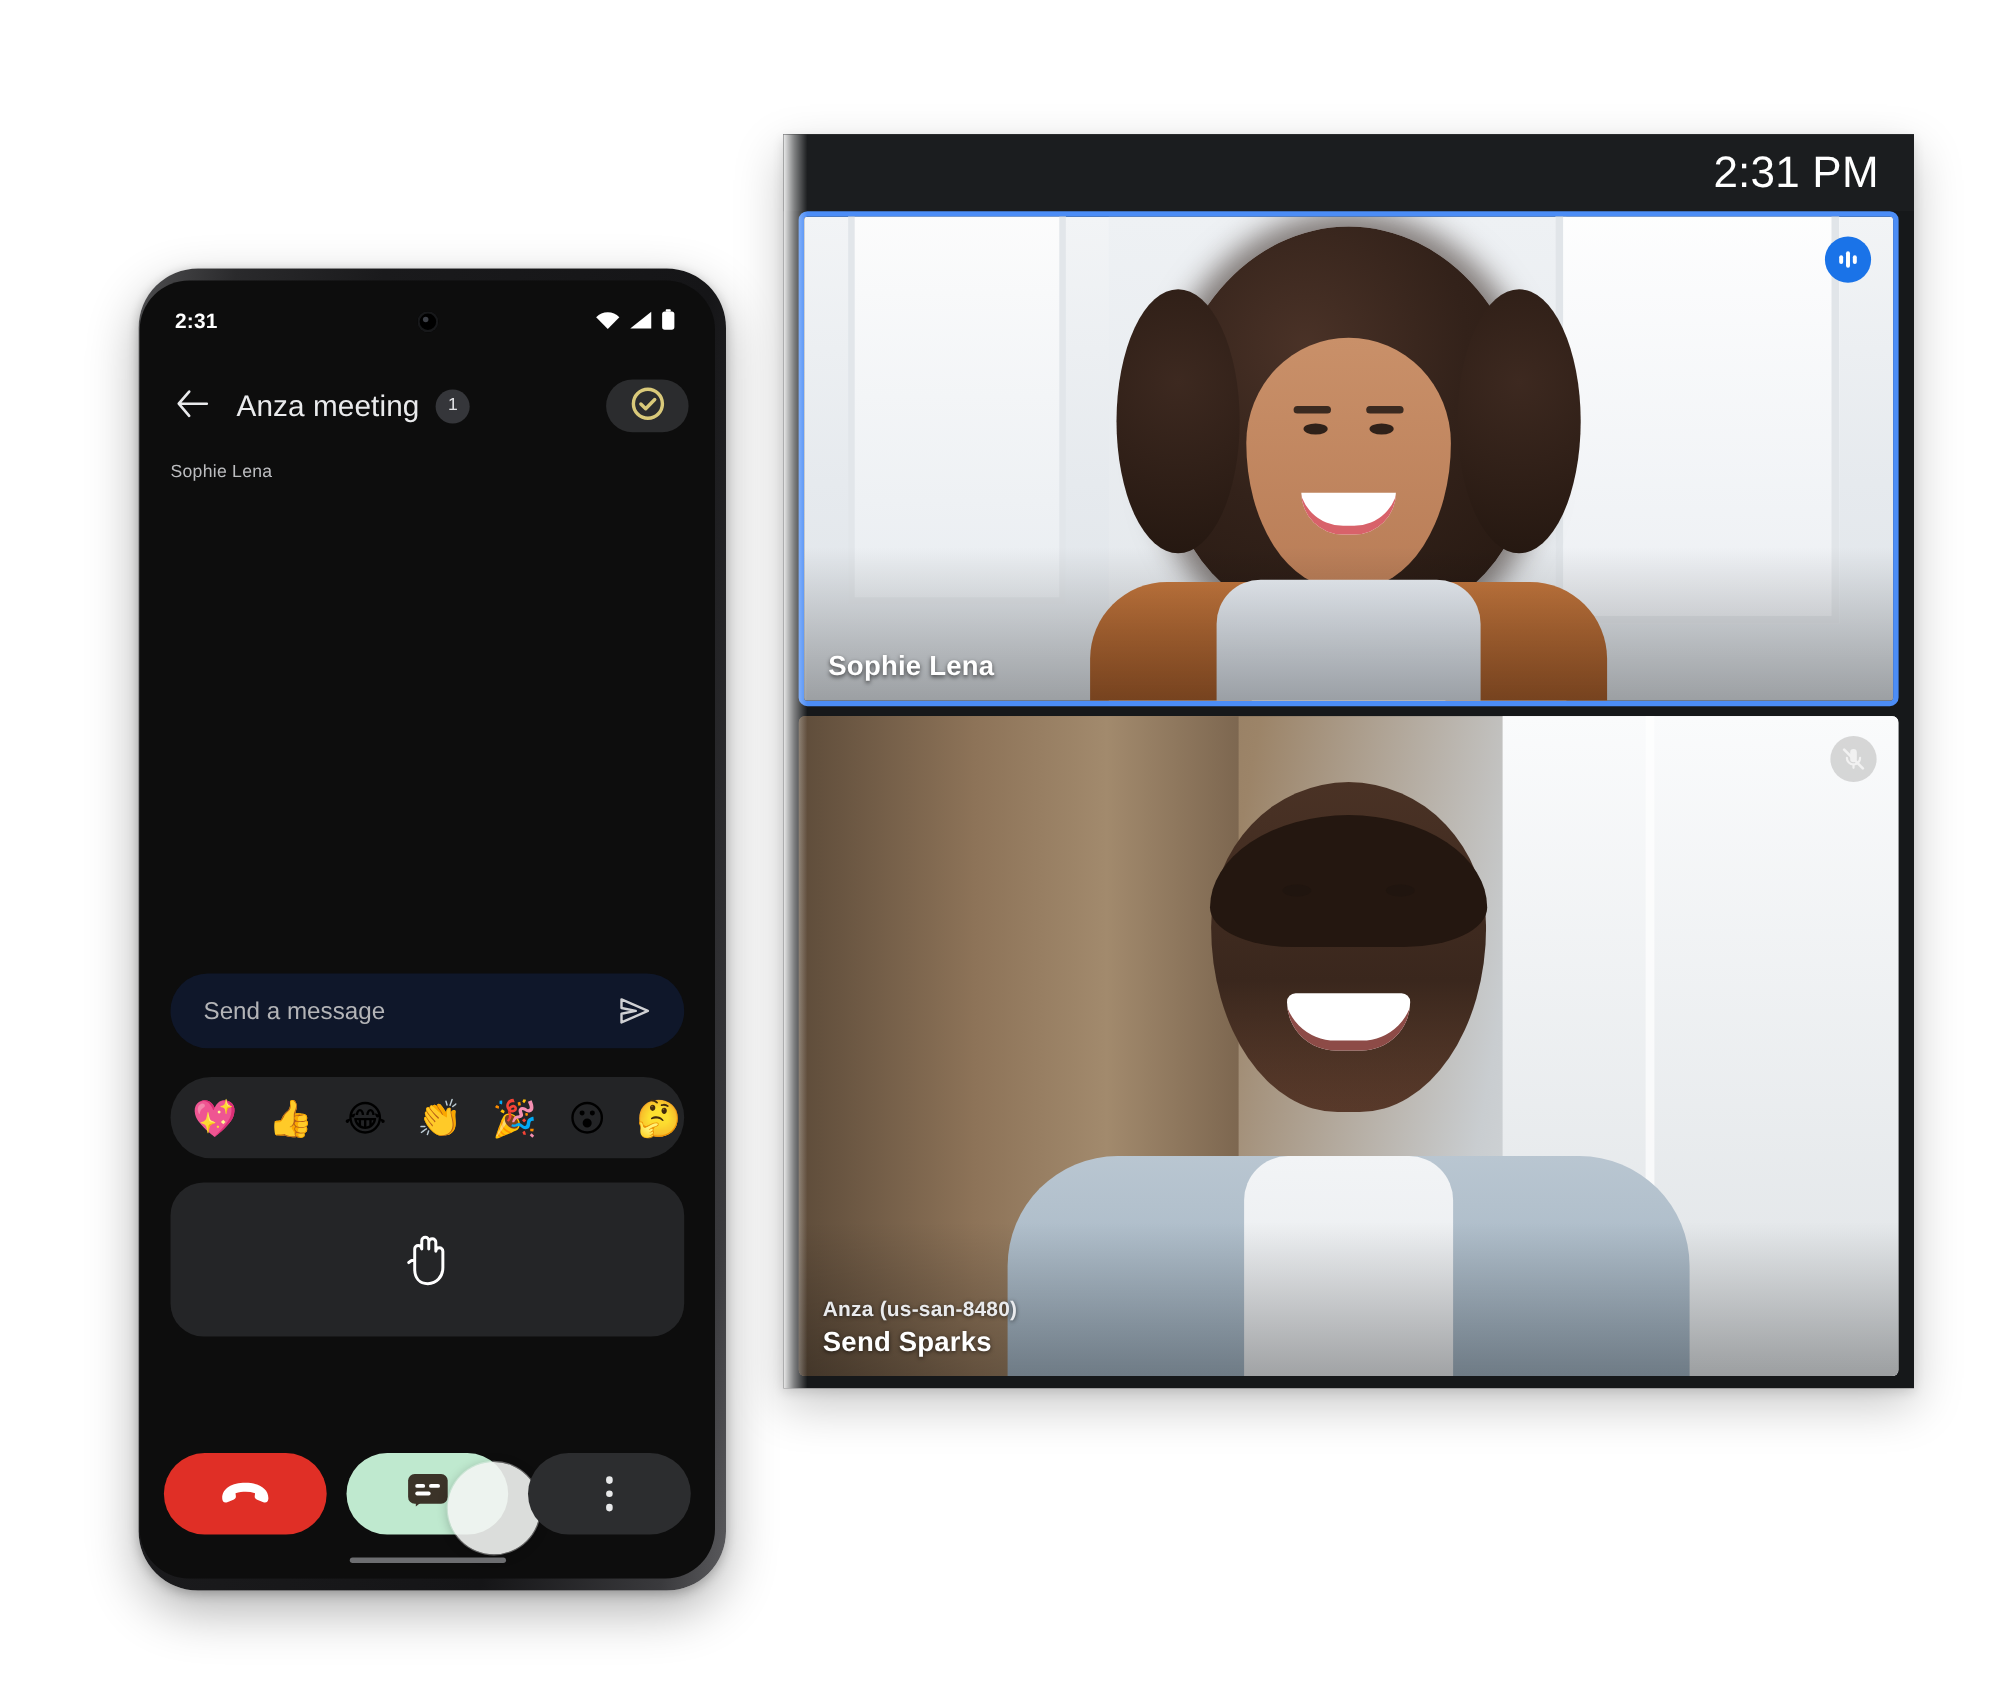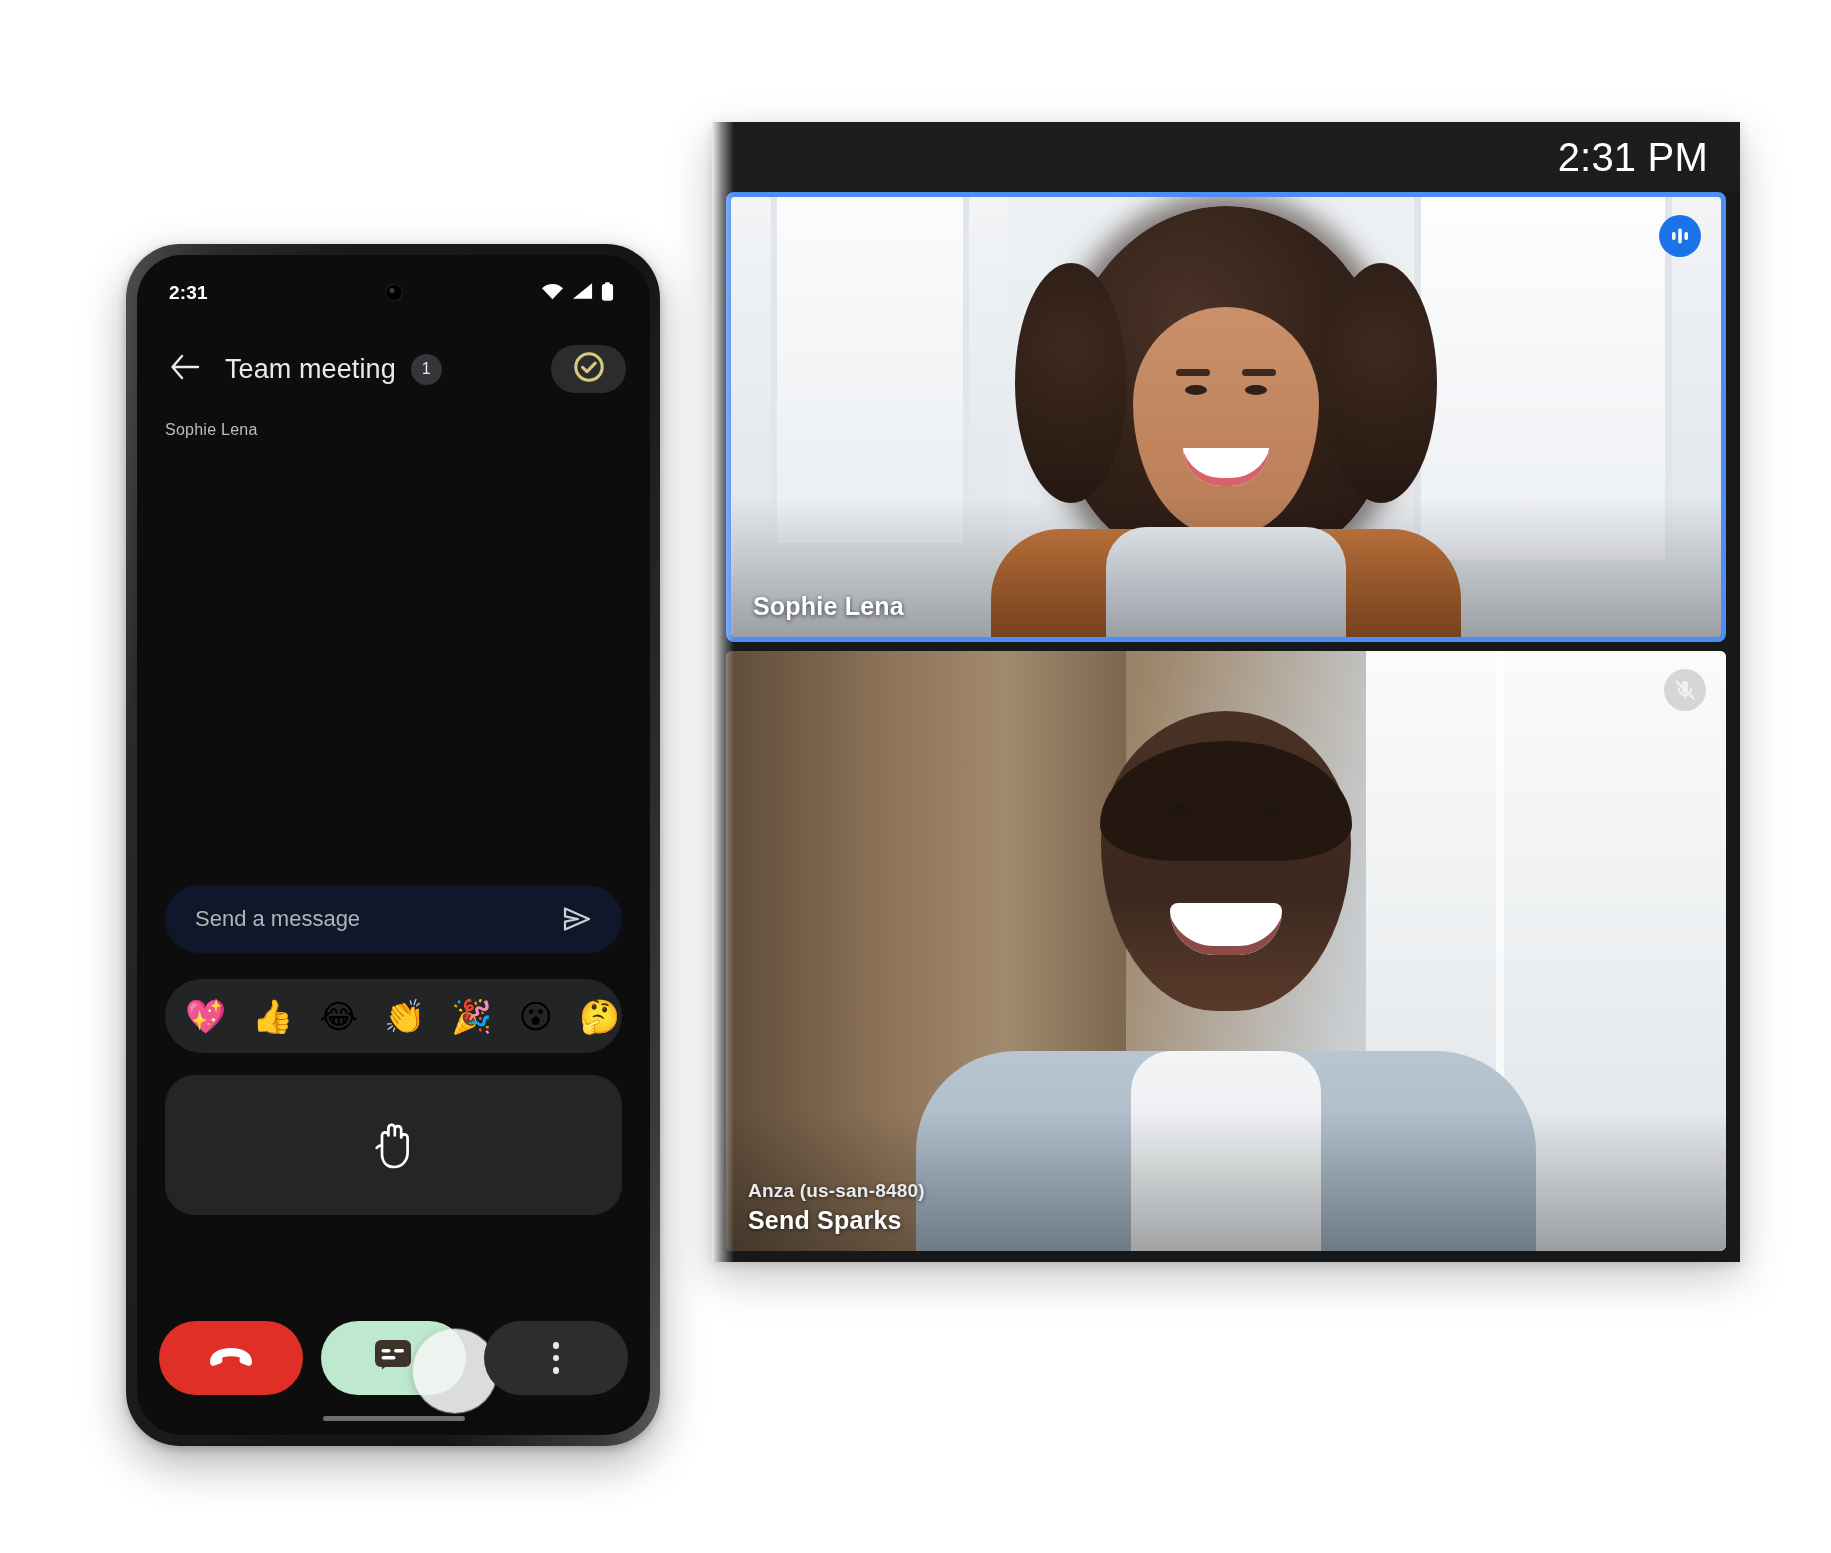--- a/index.html
+++ b/index.html
@@ -21,21 +21,21 @@
 
   
   #phone {
     position: absolute;
     left: 126px;
     top: 244px;
     width: 534px;
     height: 1202px;
     border-radius: 54px;
     background: linear-gradient(100deg, #4e4e50 0%, #2a2a2c 12%, #1a1a1c 30%, #151517 70%, #3a3a3d 92%, #5c5c5f 100%);
-    padding: 11px 10px 11px 11px;
+    padding: 11px 10px 11px 1px;
     box-shadow: 0 18px 46px rgba(0,0,0,.30), 0 3px 10px rgba(0,0,0,.22);
   }
   #phone-screen {
     position: relative;
     width: 100%;
     height: 100%;
     border-radius: 45px;
     background: #0d0d0d;
     overflow: hidden;
   }
@@ -516,21 +516,21 @@
       </div>
 
       <div class="appbar">
         <div class="back-btn">
           <span>
             <svg width="30" height="26" viewBox="0 0 30 26">
               <path d="M12 2 2.5 13 12 24M3 13h25" stroke="#e9eaec" stroke-width="2.4" fill="none" stroke-linecap="round" stroke-linejoin="round"></path>
             </svg>
           </span>
         </div>
-        <div class="appbar-title">Team meeting</div>
+        <div class="appbar-title">Anza meeting</div>
         <div class="count-chip">1</div>
         <div class="check-pill">
           <span>
             <svg width="34" height="34" viewBox="0 0 34 34">
               <circle cx="17" cy="17" r="13.2" fill="none" stroke="#d9c97a" stroke-width="3.1"></circle>
               <path d="M10.6 17.3 15 21.6l8.2-8.4" fill="none" stroke="#d9c97a" stroke-width="3.1" stroke-linecap="round" stroke-linejoin="round"></path>
             </svg>
           </span>
         </div>
       </div>

